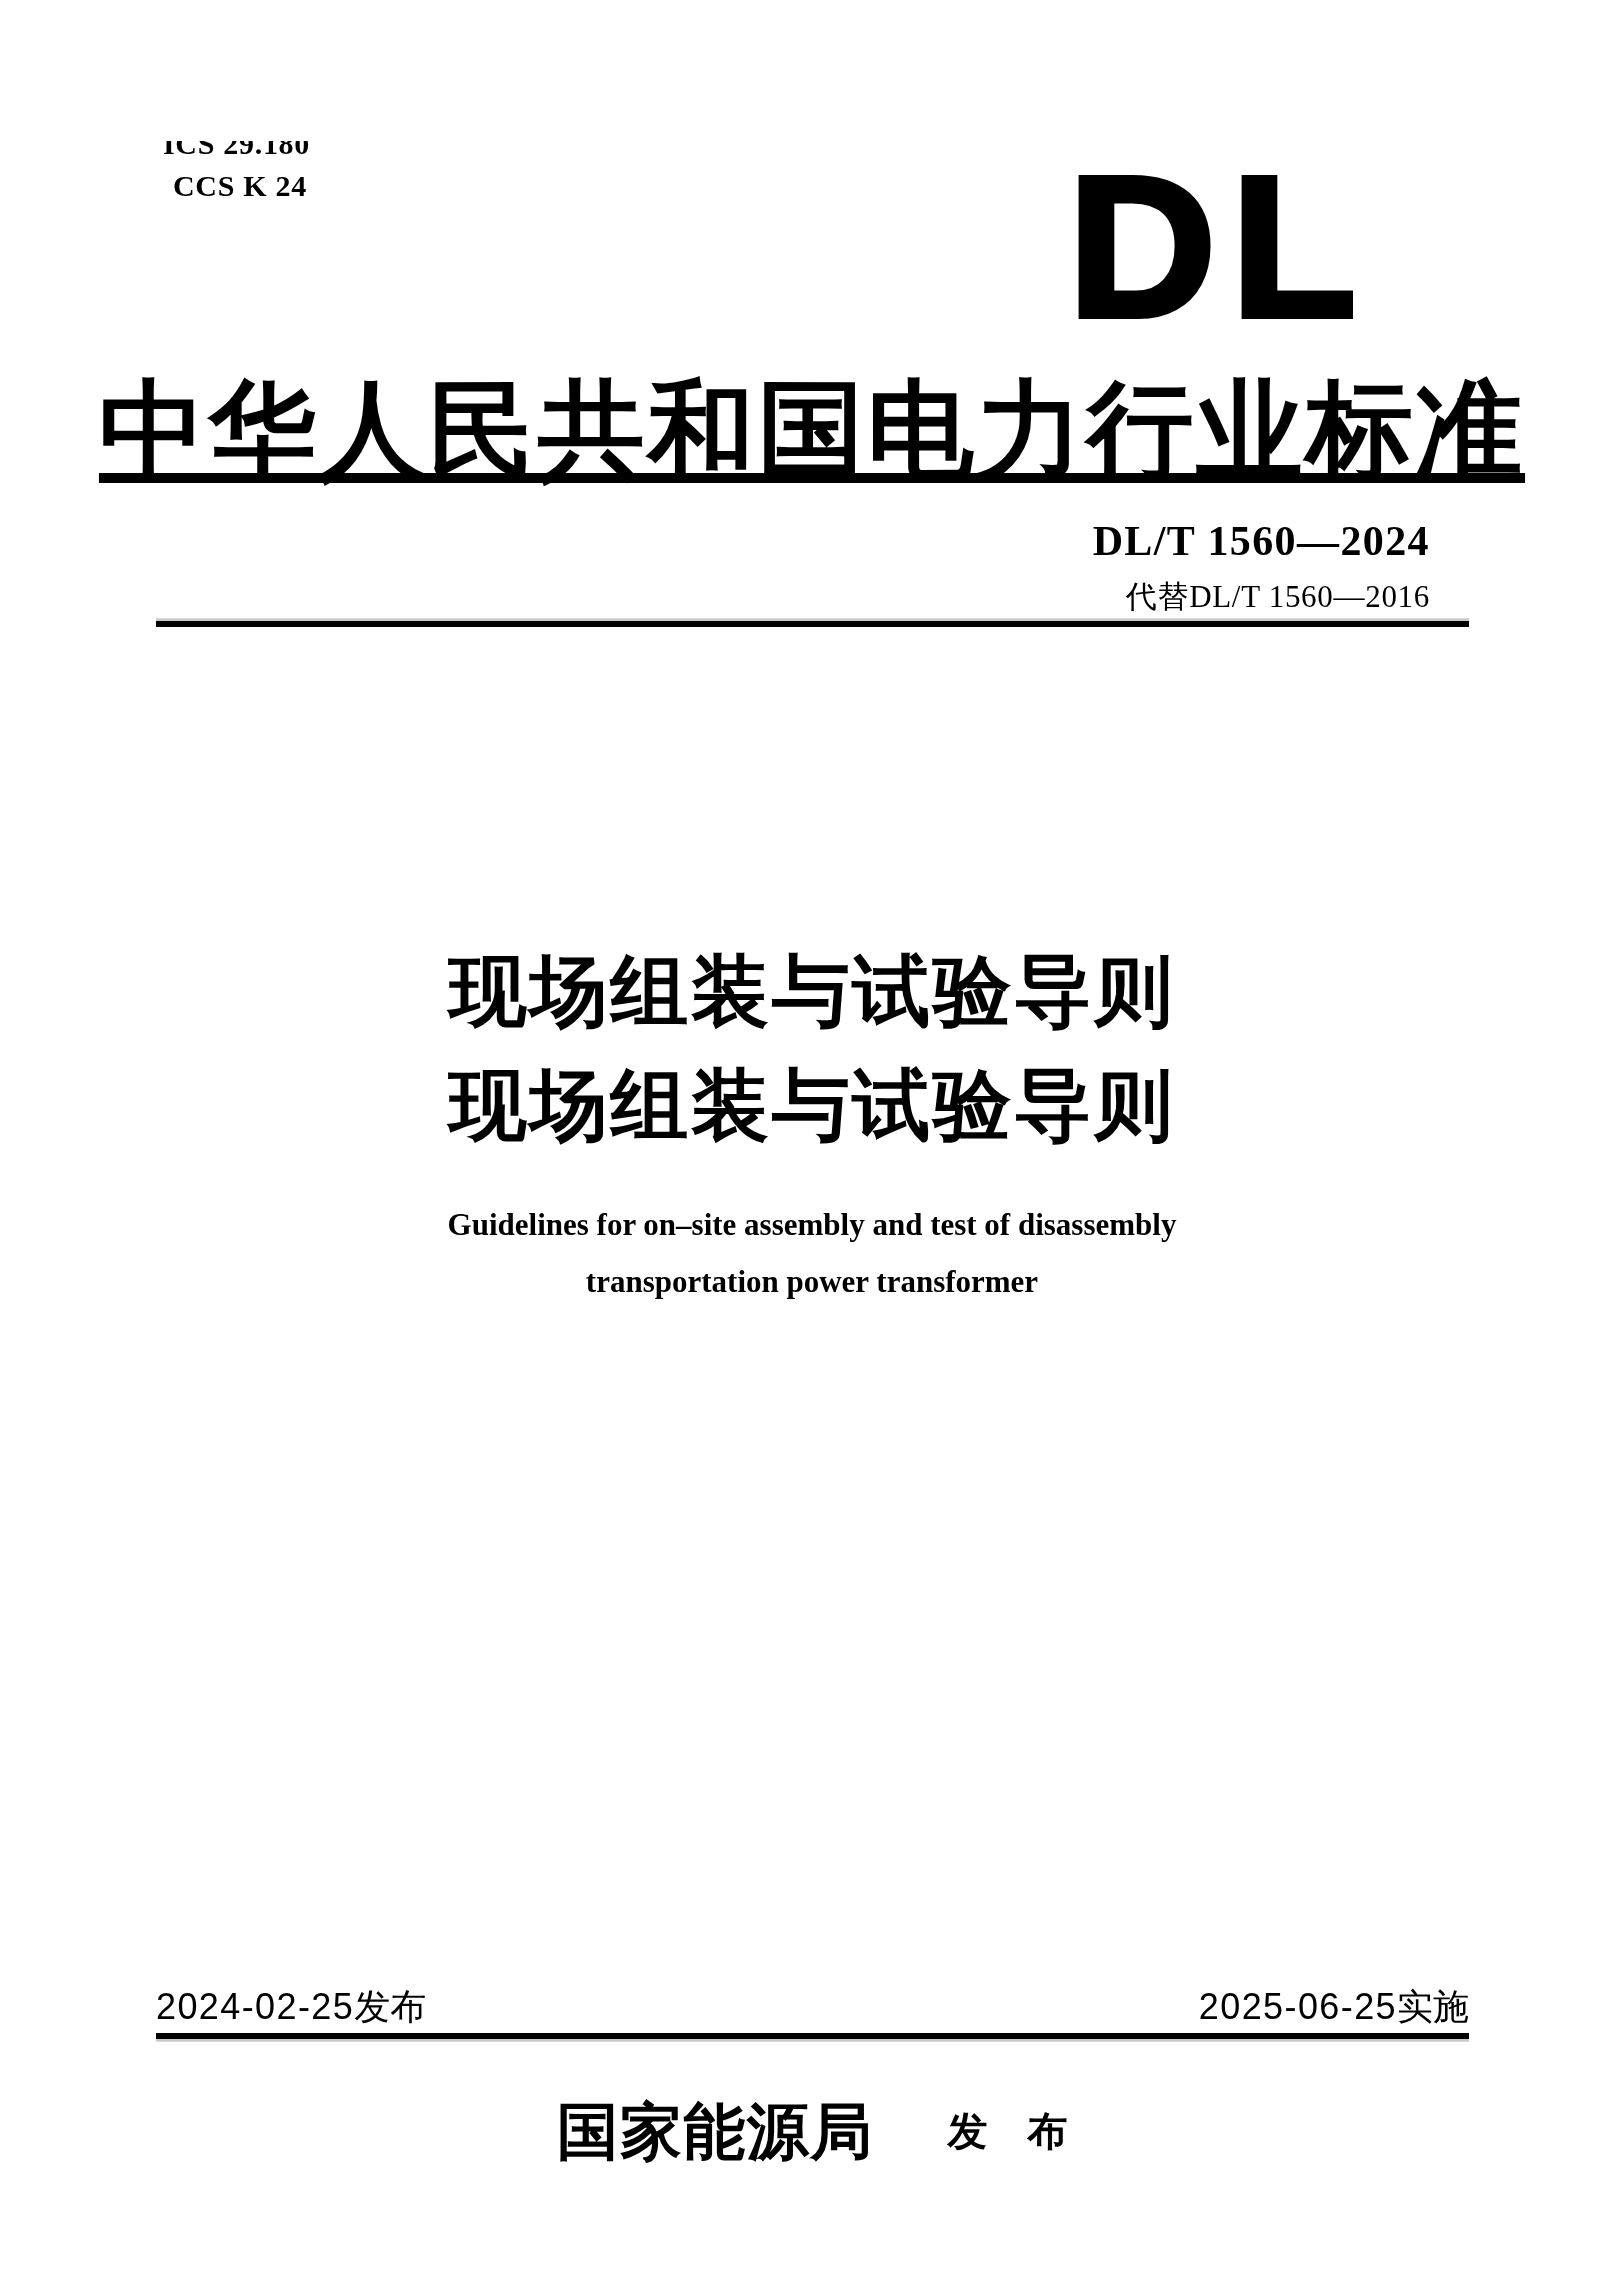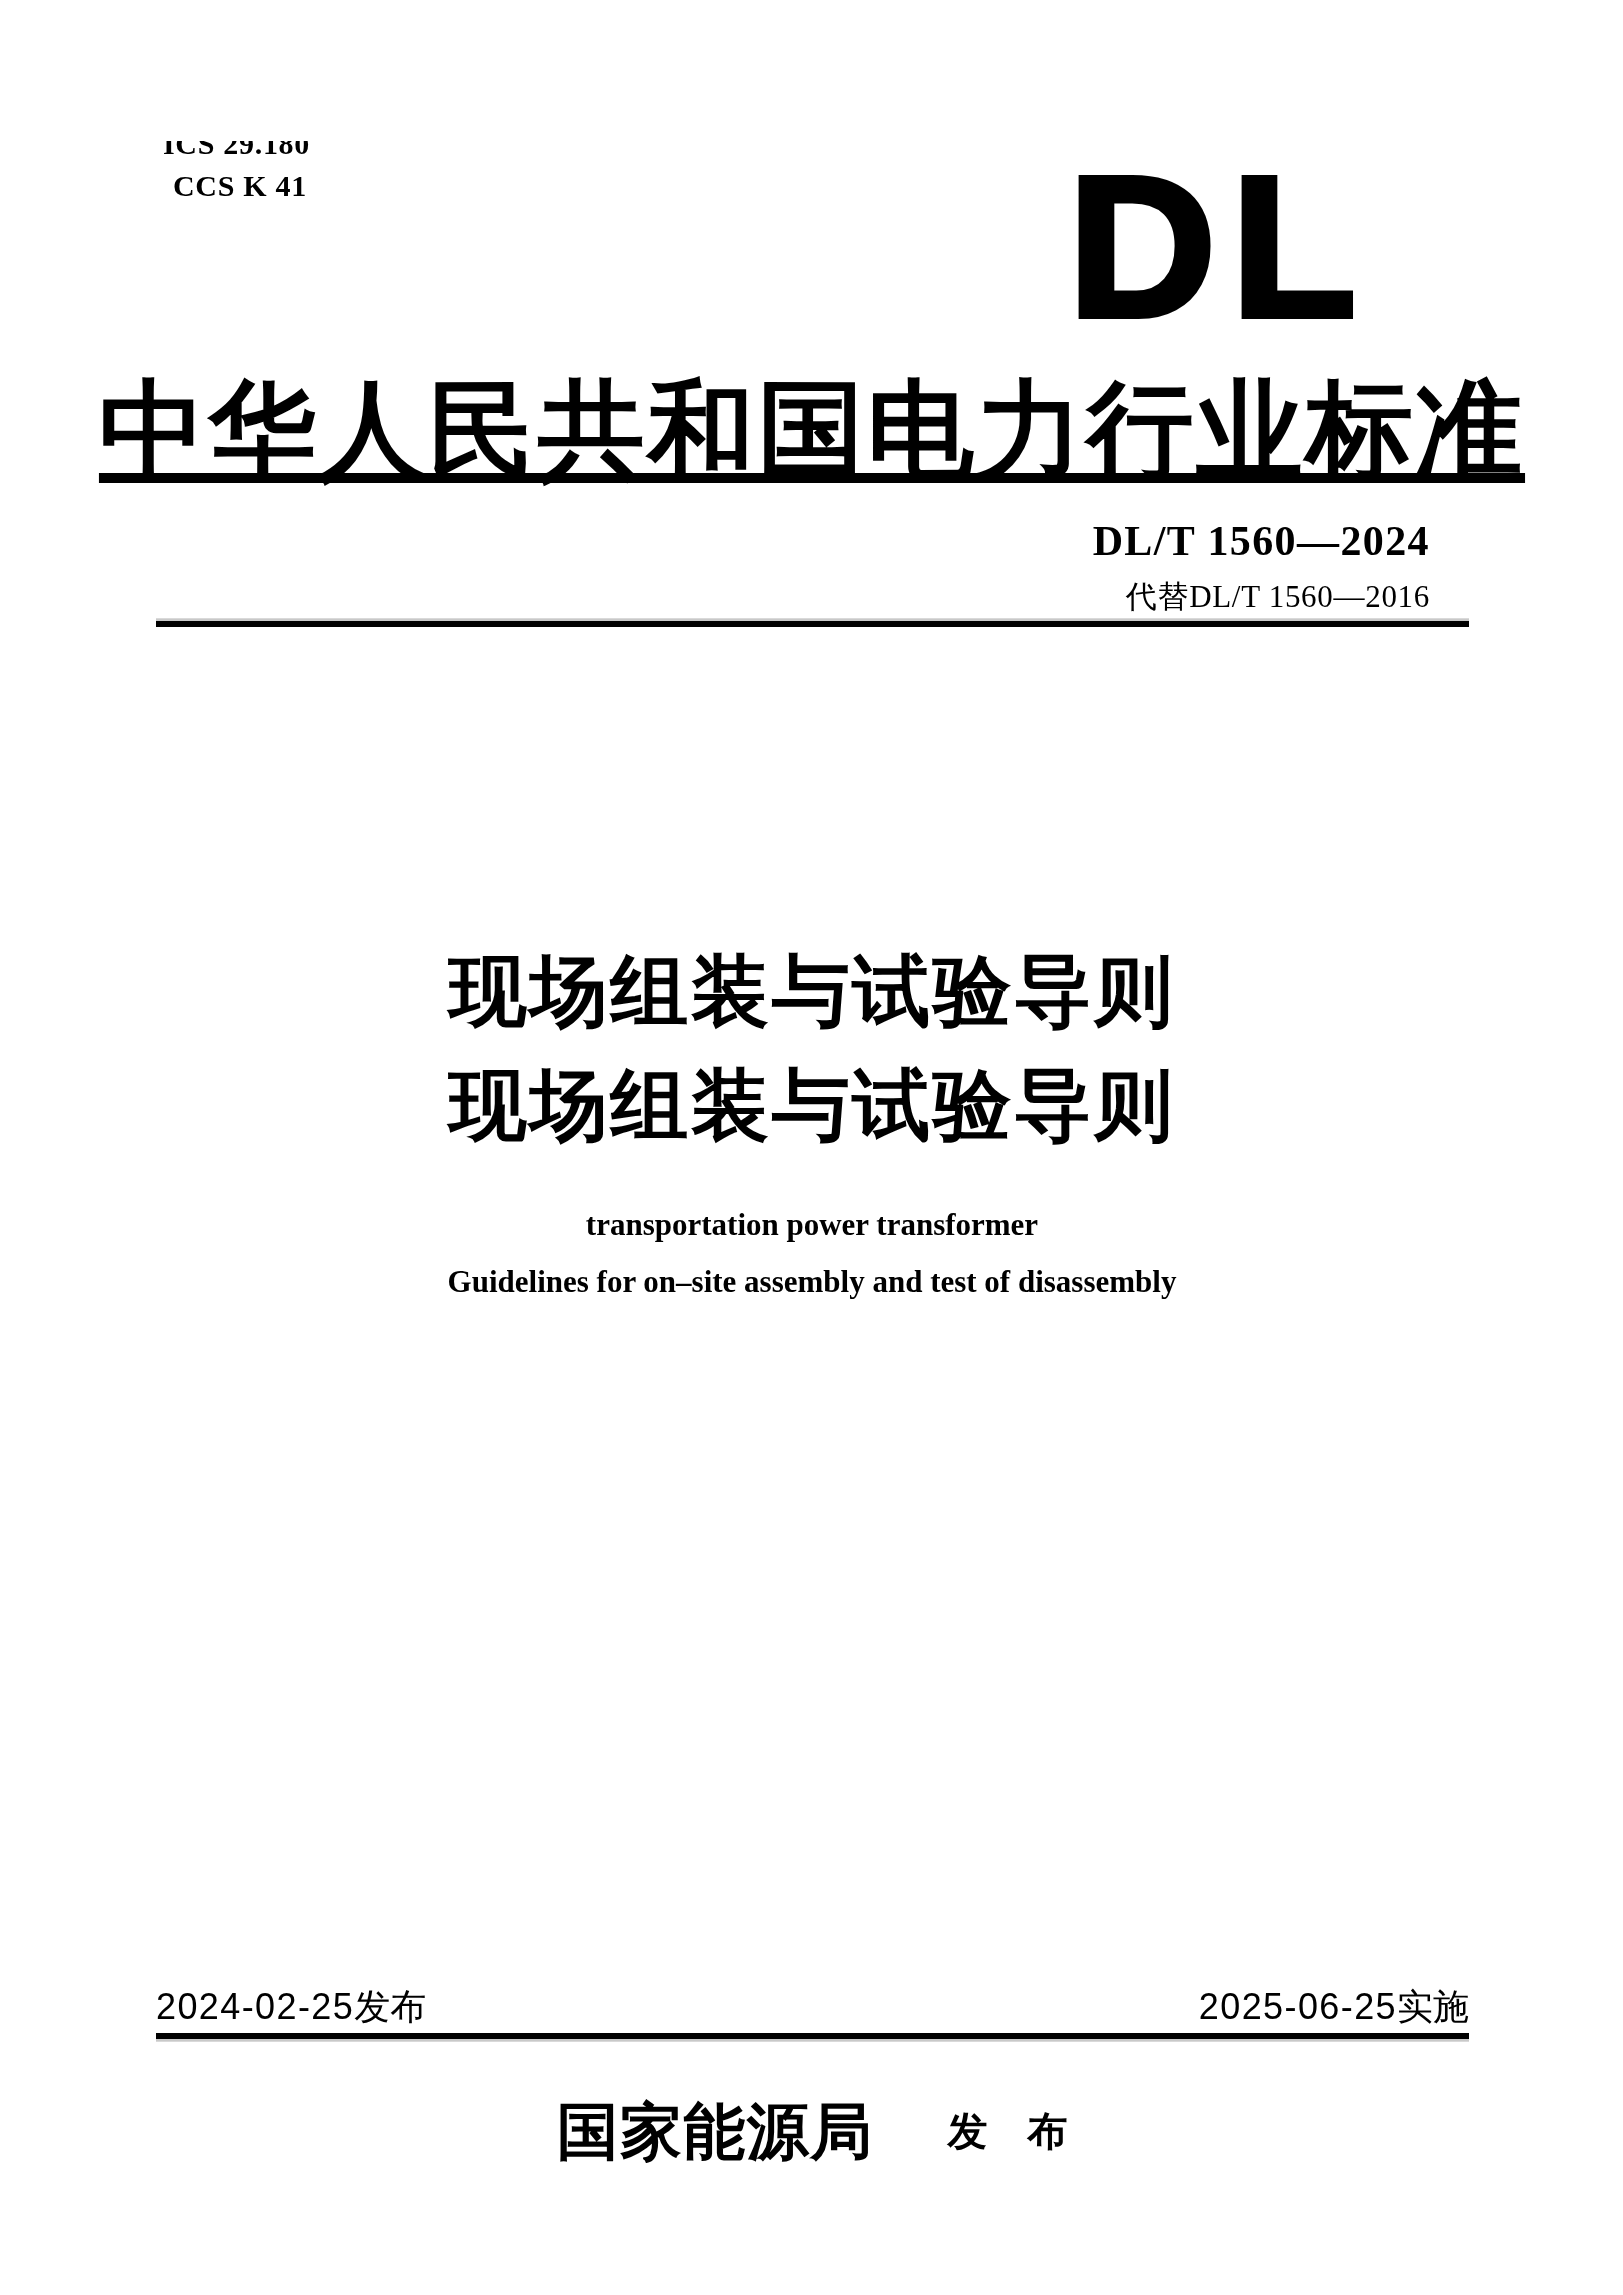--- a/index.html
+++ b/index.html
@@ -108,41 +108,41 @@
   }
 </style>
 </head>
 <body>
 
 <div class="page">
 
   <div class="ics-clip">
     <span class="ics-text">ICS 29.180</span>
   </div>
-  <div class="ccs-text">CCS K 41</div>
+  <div class="ccs-text">CCS K 24</div>
 
   <div class="dl-logo">DL</div>
 
   <div class="class-title">中华人民共和国电力行业标准</div>
 
   <div class="std-block">
     <div class="std-number">DL/T 1560—2024</div>
     <div class="std-replaces">代替DL/T 1560—2016</div>
   </div>
 
   <div class="rule rule-top"></div>
 
   <div class="cn-title">
     <div class="line">现场组装与试验导则</div>
     <div class="line">现场组装与试验导则</div>
   </div>
 
   <div class="en-title">
+    <div>Guidelines for on–site assembly and test of disassembly</div>
     <div>transportation power transformer</div>
-    <div>Guidelines for on–site assembly and test of disassembly</div>
   </div>
 
   <div class="dates">
     <div>
       <span class="num">2024-02-25</span><span class="cjk">发布</span>
     </div>
     <div>
       <span class="num">2025-06-25</span><span class="cjk">实施</span>
     </div>
   </div>

